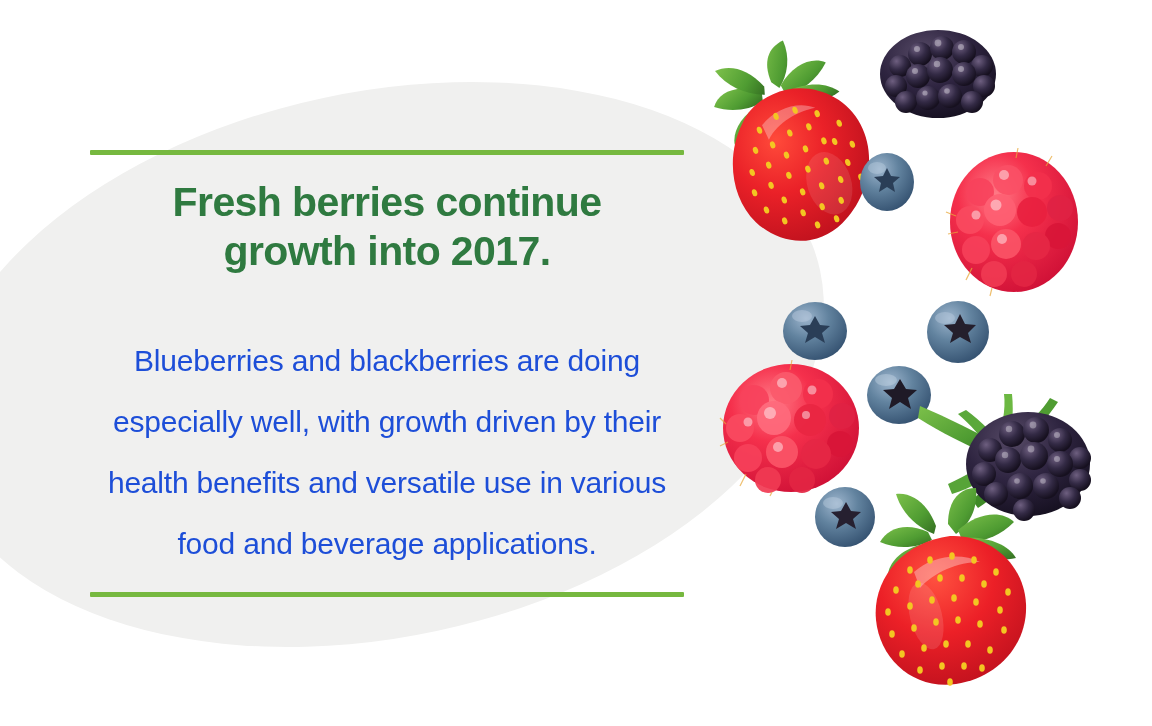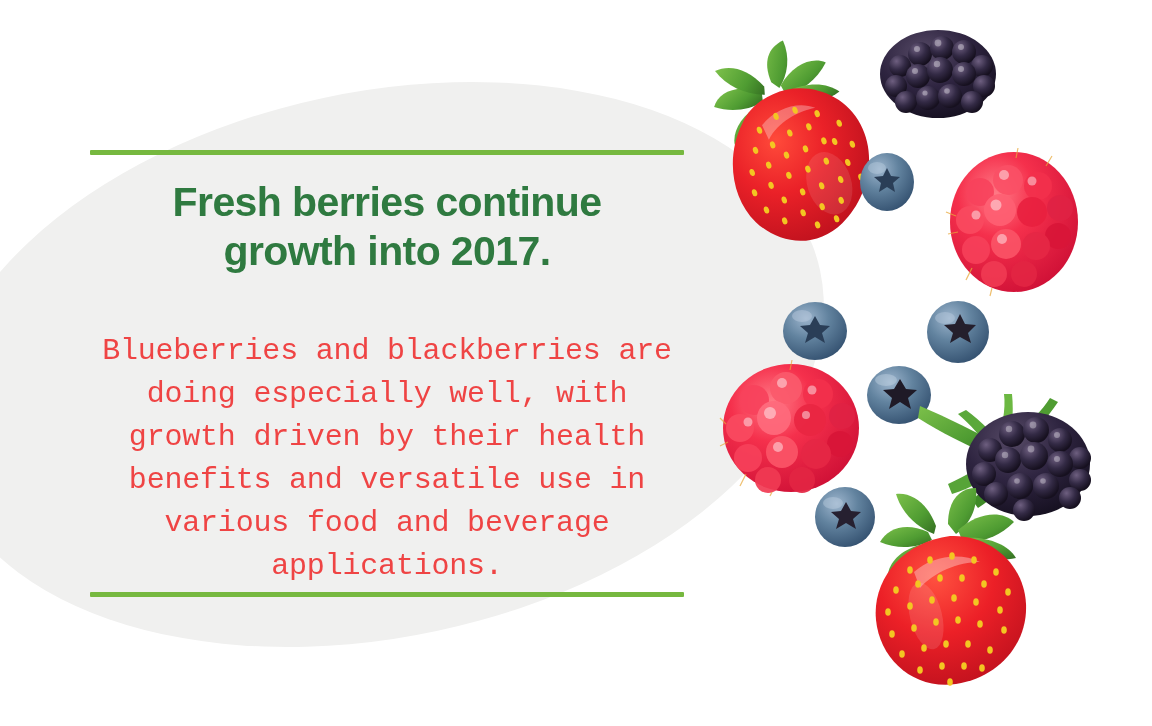--- a/index.html
+++ b/index.html
@@ -47,26 +47,26 @@
     color:#2f7a40;
     font-size:41px;
     line-height:49px;
     font-weight:bold;
     letter-spacing:-0.6px;
     font-family:"Liberation Sans", sans-serif;
   }
   .headline .ln{display:block;}
   .body-copy{
     margin:54px 8px 0 8px;
-    color:#ef4444;
+    color:#1d4ed8;
     font-size:30px;
-    line-height:43px;
+    line-height:61px;
     font-weight:normal;
     letter-spacing:-0.2px;
-    font-family:Liberation Mono, monospace;
+    font-family:Liberation Sans, sans-serif;
   }
 
   
   .berry{position:absolute;}
   .berry svg{display:block;overflow:visible;}
 </style>
 </head>
 <body>
 
 <div id="stage">

